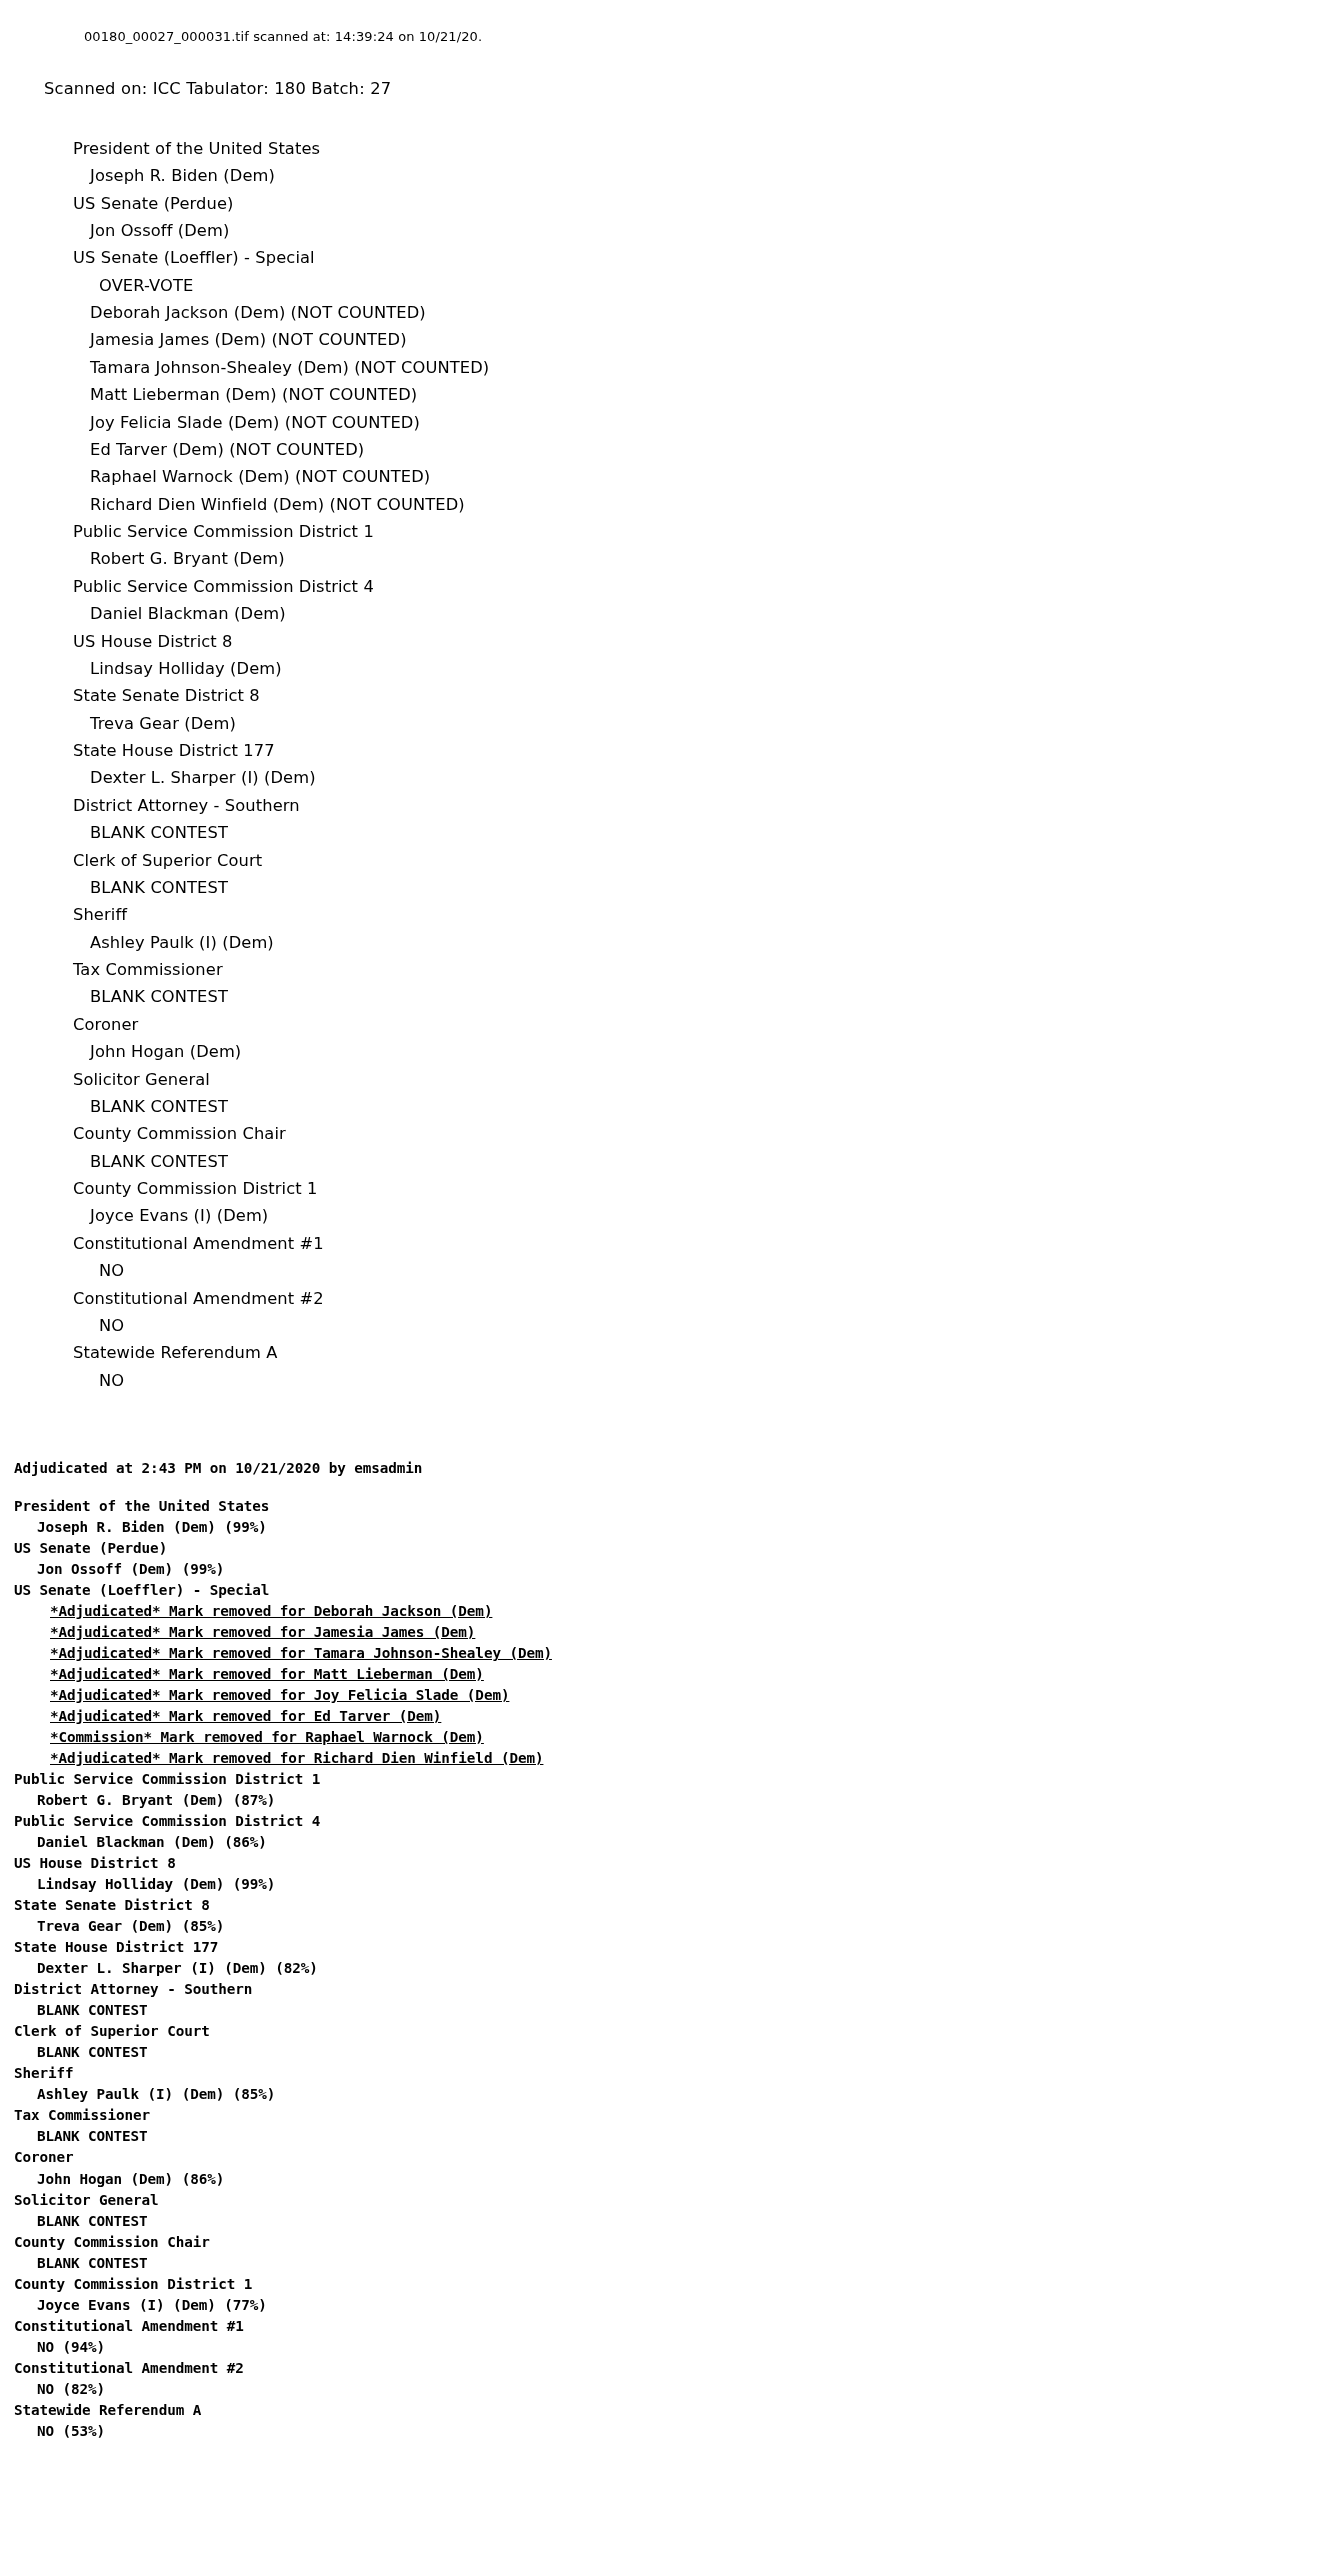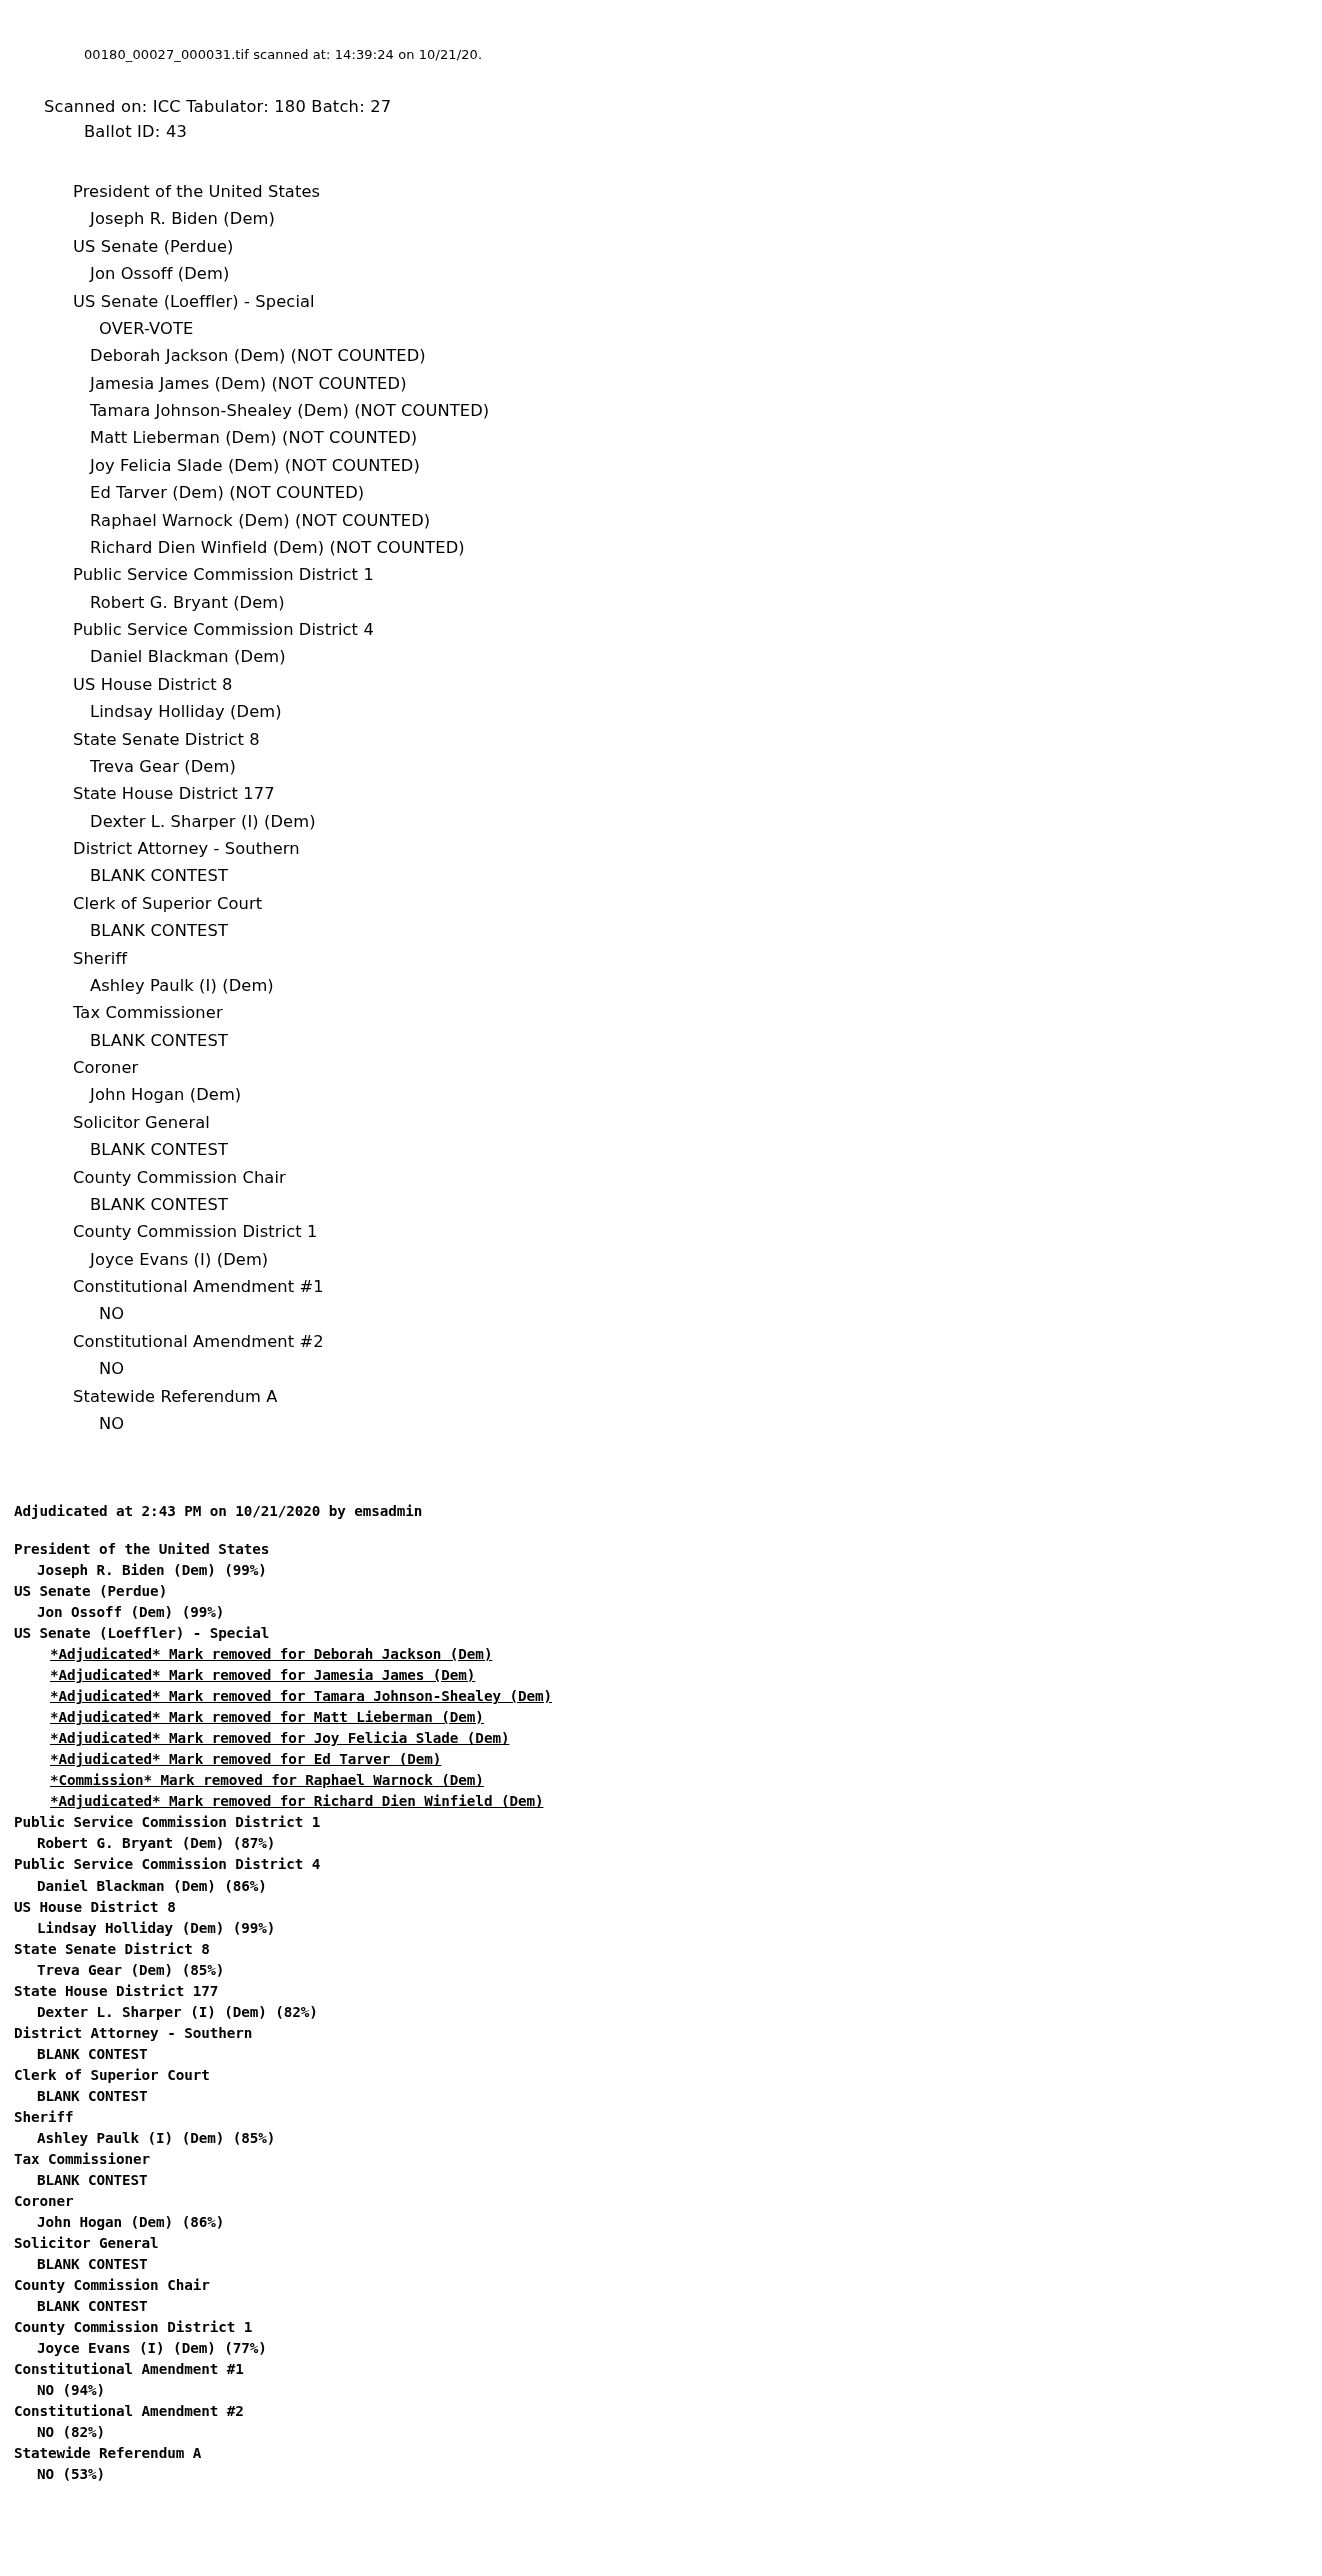--- a/index.html
+++ b/index.html
@@ -11,21 +11,21 @@
     width: 1322px;
     min-height: 2576px;
     font-family: "DejaVu Sans", sans-serif;
     color: #000000;
   }
   .page {
     position: relative;
     width: 1050px;
     min-height: 2576px;
     box-sizing: border-box;
-    padding: 45px 0 0 0;
+    padding: 27px 0 0 0;
   }
 
   
   .scan-header {
     margin-left: 84px;
     font-family: "DejaVu Sans", sans-serif;
     font-size: 13px;
     line-height: 1.5;
     letter-spacing: 0.1px;
   }
@@ -96,21 +96,20 @@
   }
 </style>
 </head>
 <body>
 
 <div class="page">
 
   <div class="scan-header">00180_00027_000031.tif scanned at: 14:39:24 on 10/21/20.</div>
 
   <div class="scan-line2">Scanned on: ICC   Tabulator: 180   Batch:  27</div>
-  <div class="scan-line3">Ballot ID:  43</div>
 
   <div class="ballot-list">
       <div class="contest">President of the United States</div>
       <div class="choice">Joseph R. Biden (Dem)</div>
       <div class="contest">US Senate (Perdue)</div>
       <div class="choice">Jon Ossoff (Dem)</div>
       <div class="contest">US Senate (Loeffler) - Special</div>
       <div class="choice-indent2">OVER-VOTE</div>
       <div class="choice">Deborah Jackson (Dem) (NOT COUNTED)</div>
       <div class="choice">Jamesia James (Dem) (NOT COUNTED)</div>

